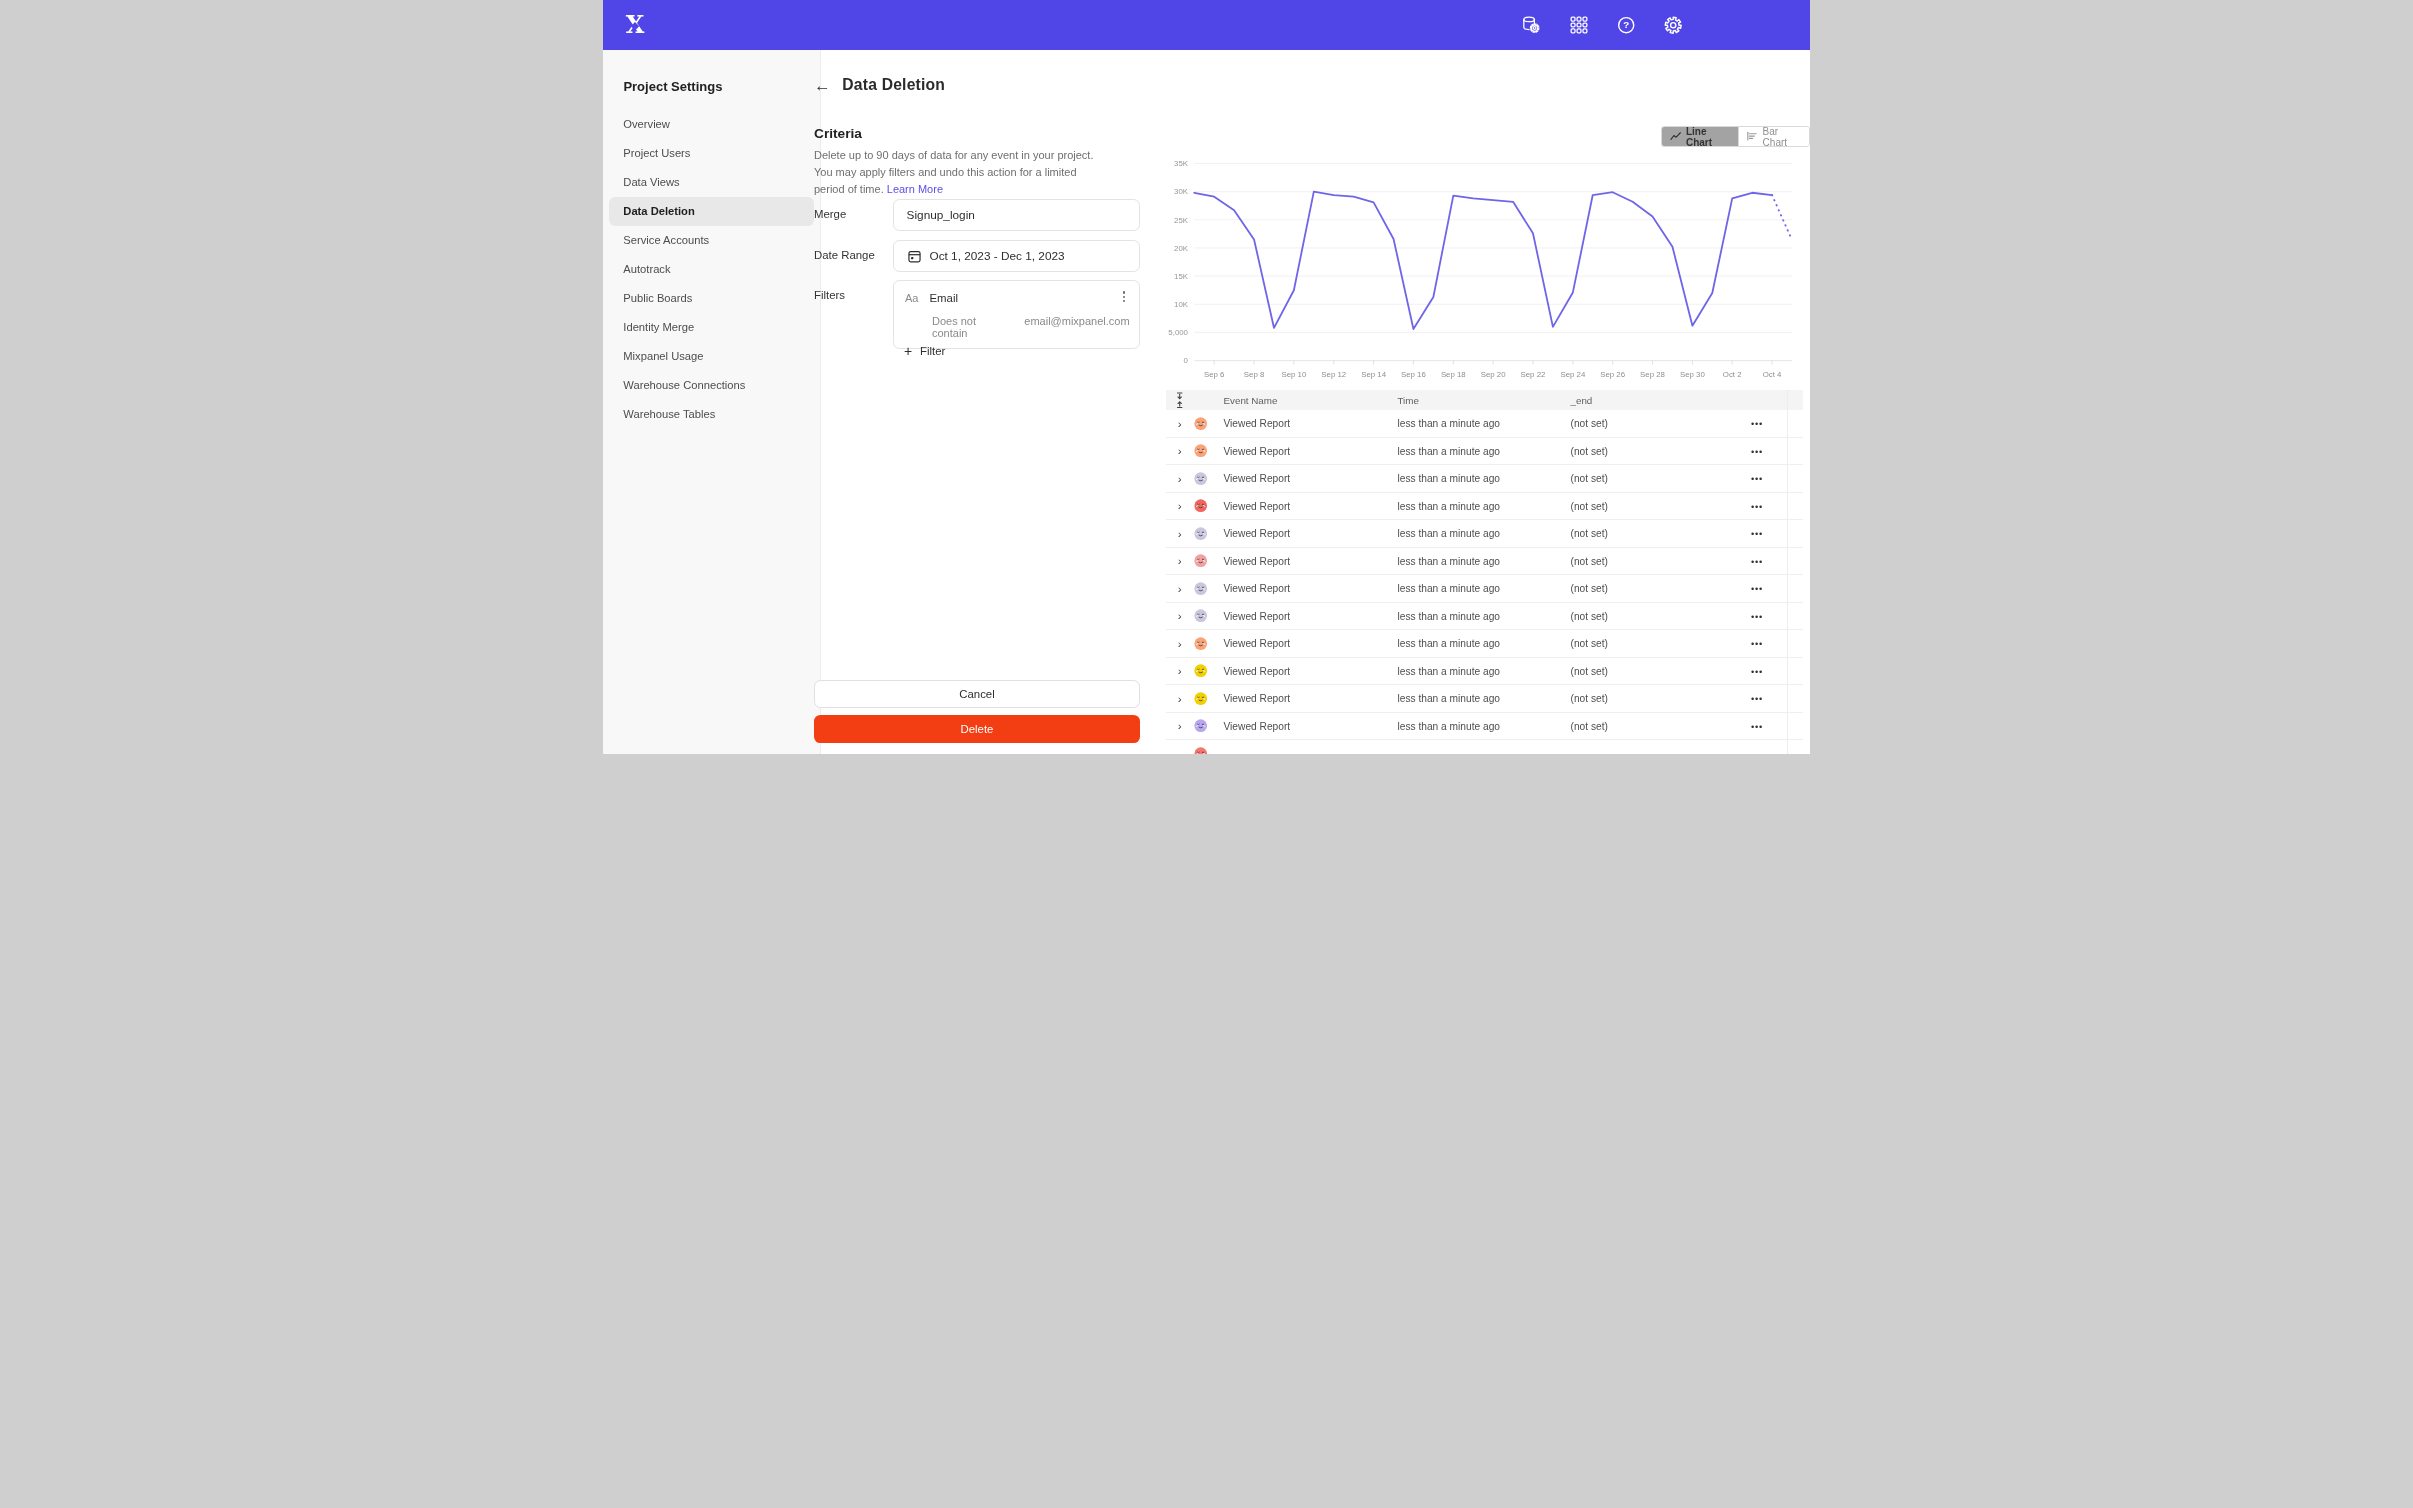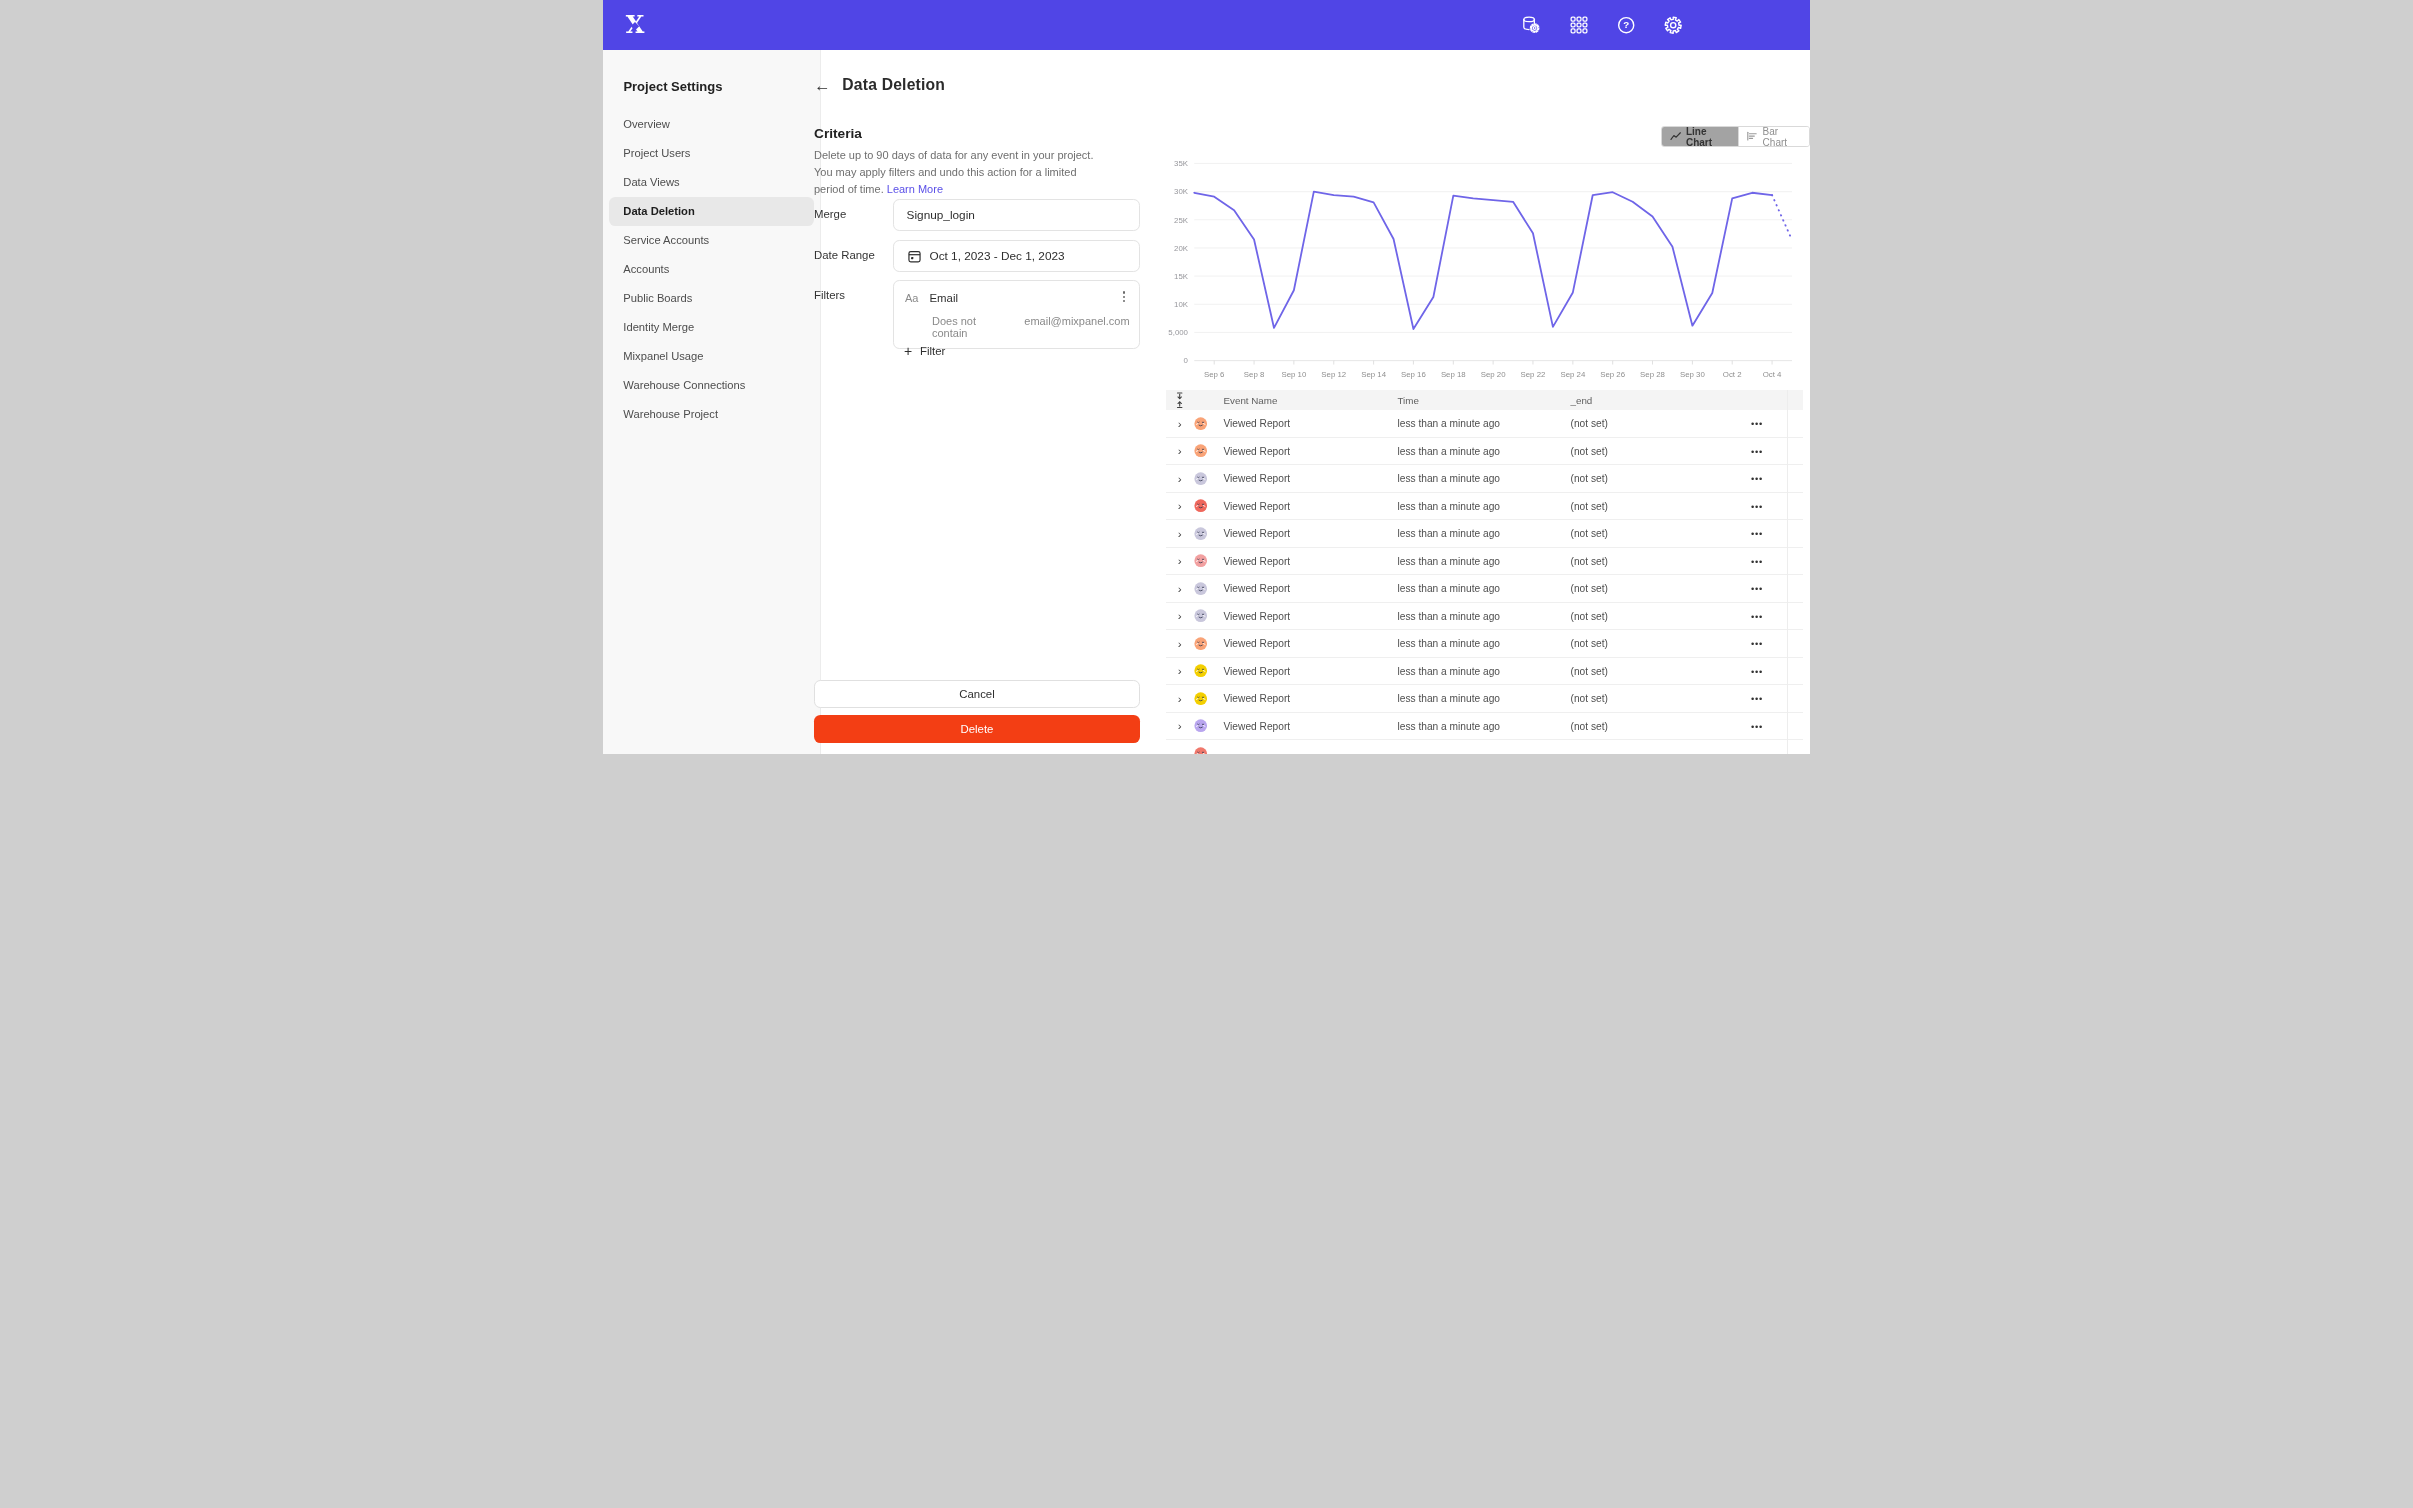--- a/index.html
+++ b/index.html
@@ -131,26 +131,26 @@
   </header>
 
   <aside class="sidebar">
     <div class="sidebar-title">Project Settings</div>
     <nav class="side-nav" id="side-nav">
         <div class="side-item">Overview</div>
         <div class="side-item">Project Users</div>
         <div class="side-item">Data Views</div>
         <div class="side-item active">Data Deletion</div>
         <div class="side-item">Service Accounts</div>
-        <div class="side-item">Accounts</div>
+        <div class="side-item">Autotrack</div>
         <div class="side-item">Public Boards</div>
         <div class="side-item">Identity Merge</div>
         <div class="side-item">Mixpanel Usage</div>
         <div class="side-item">Warehouse Connections</div>
-        <div class="side-item">Warehouse Project</div>
+        <div class="side-item">Warehouse Tables</div>
       </nav>
   </aside>
 
   <div class="page-head">
     <button class="back-btn">←</button>
     <h1 class="page-title">Data Deletion</h1>
   </div>
 
   <h2 class="criteria-h">Criteria</h2>
   <p class="criteria-desc"><span>Delete up to 90 days of data for any event in your project. You may apply filters and undo this action for a limited period of time.</span>

